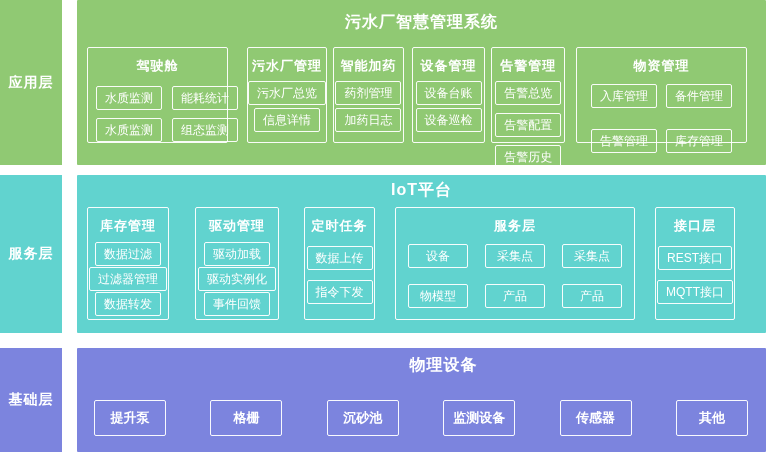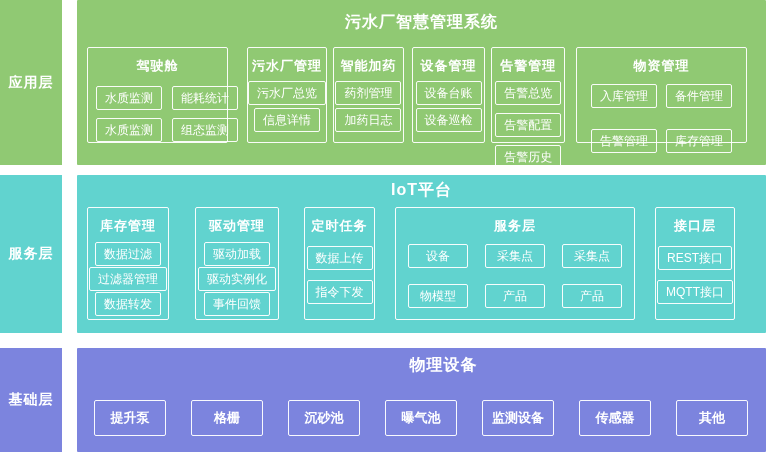--- a/index.html
+++ b/index.html
@@ -239,21 +239,20 @@
   </div>
 
   <div class="row row-base">
     <div class="side-label side-base">基础层</div>
     <div class="block block-base">
       <div class="block-title">物理设备</div>
       <div class="devices">
         <div class="device-chip">提升泵</div>
         <div class="device-chip">格栅</div>
         <div class="device-chip">沉砂池</div>
-        <div class="device-chip">曝气池</div>
         <div class="device-chip">监测设备</div>
         <div class="device-chip">传感器</div>
         <div class="device-chip">其他</div>
       </div>
     </div>
   </div>
 
 </div>
 
 </body></html>

